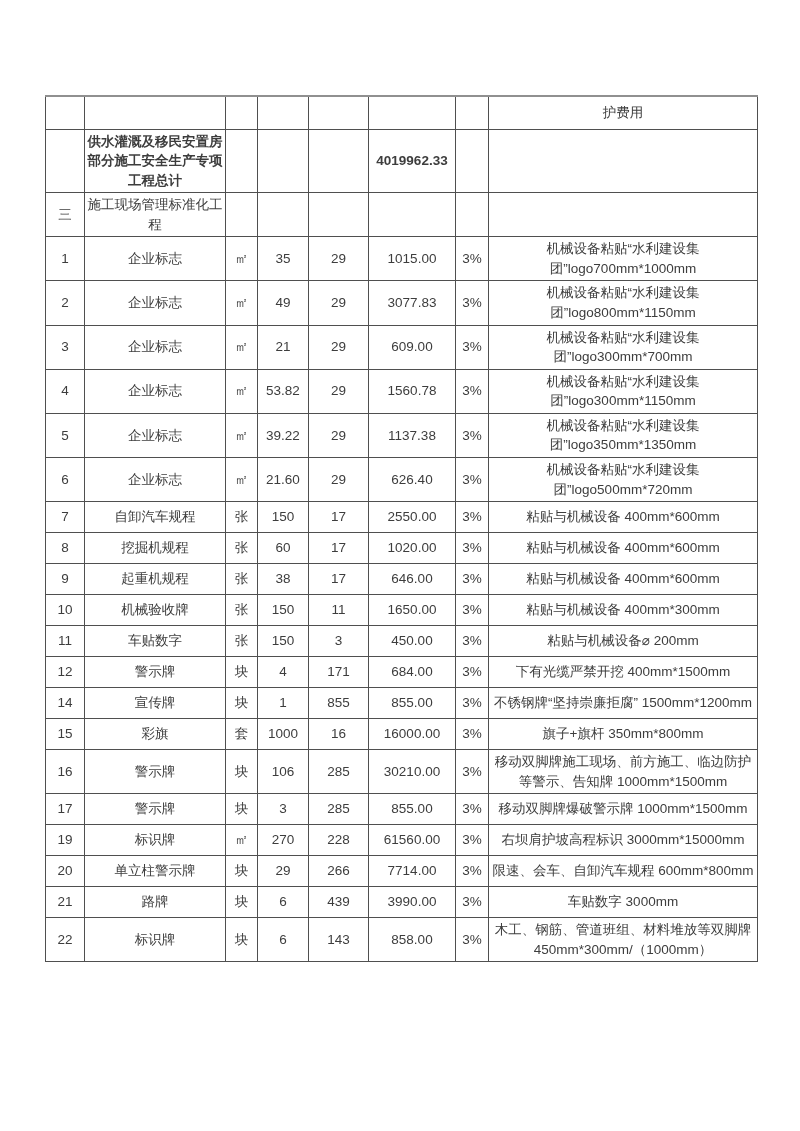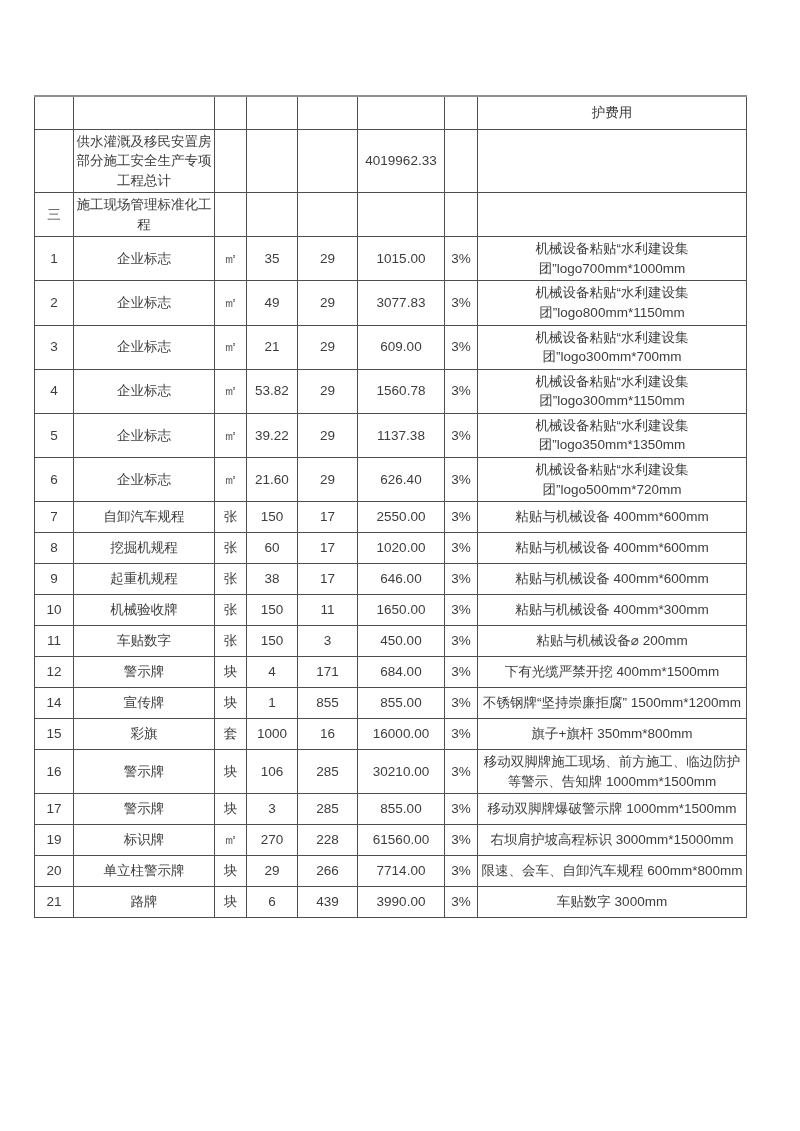--- a/index.html
+++ b/index.html
@@ -8,40 +8,40 @@
     position: relative;
     width: 800px;
     height: 1131px;
     background: #ffffff;
     font-family: "Liberation Sans", sans-serif;
     color: #3d3d3d;
     overflow: hidden;
   }
   table.cost-table {
     position: absolute;
-    left: 34px;
+    left: 45px;
     top: 95px;
     width: 712px;
     border-collapse: collapse;
     table-layout: fixed;
   }
   table.cost-table td {
     border: 1px solid #4f4f4f;
     text-align: center;
     vertical-align: middle;
     font-size: 13.5px;
     line-height: 1.45;
     padding: 2px 2px;
     color: #3d3d3d;
     overflow: hidden;
   }
   
   table.cost-table tr.cont td { border-top: 2.5px solid #909090; }
   table.cost-table tr.cont   { height: 33px; }
-  table.cost-table tr.summary { height: 62px; }
+  table.cost-table tr.summary { height: 62px; font-weight: bold; }
   table.cost-table tr.section { height: 42px; }
   table.cost-table tr.item    { height: 31px; }
   td.c-desc { padding: 2px 5px; }
   td.c-name { padding: 2px 2px; }
 </style>
 </head>
 <body>
 
 <div class="page">
 
@@ -274,16 +274,26 @@
         <tr class="item">
       <td class="c-no">21</td>
       <td class="c-name">路牌</td>
       <td class="c-unit">块</td>
       <td class="c-qty">6</td>
       <td class="c-price">439</td>
       <td class="c-amount">3990.00</td>
       <td class="c-rate">3%</td>
       <td class="c-desc">车贴数字 3000mm</td>
     </tr>
+        <tr class="item">
+      <td class="c-no">22</td>
+      <td class="c-name">标识牌</td>
+      <td class="c-unit">块</td>
+      <td class="c-qty">6</td>
+      <td class="c-price">143</td>
+      <td class="c-amount">858.00</td>
+      <td class="c-rate">3%</td>
+      <td class="c-desc">木工、钢筋、管道班组、材料堆放等双脚牌 450mm*300mm/（1000mm）</td>
+    </tr>
       </tbody>
   </table>
 
 </div>
 
 </body></html>

